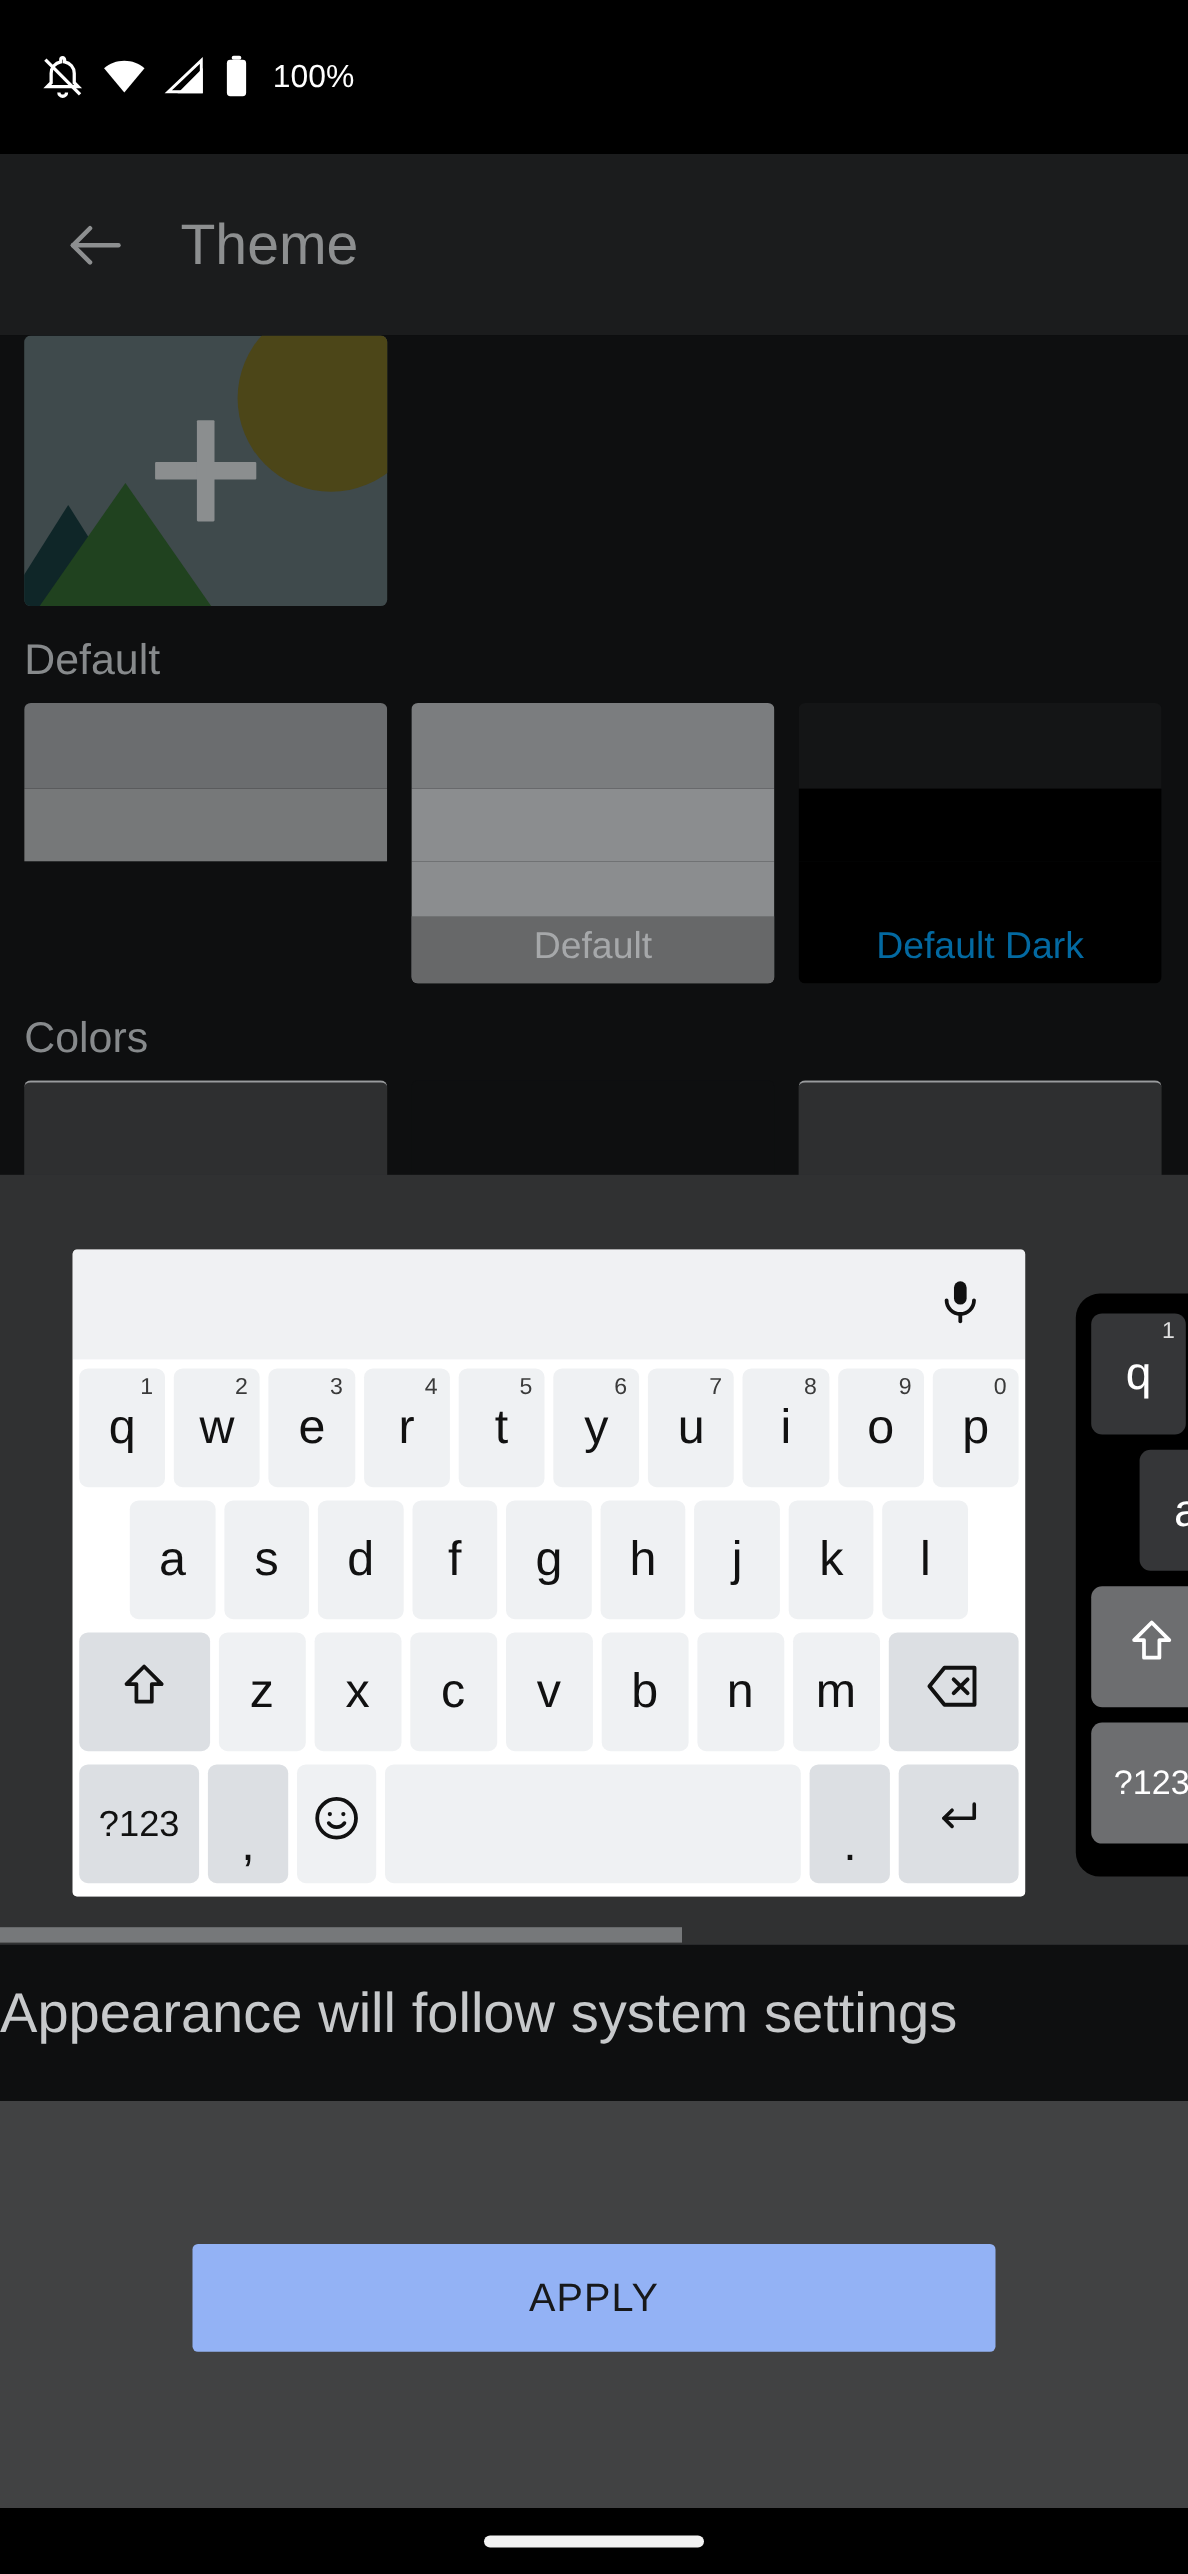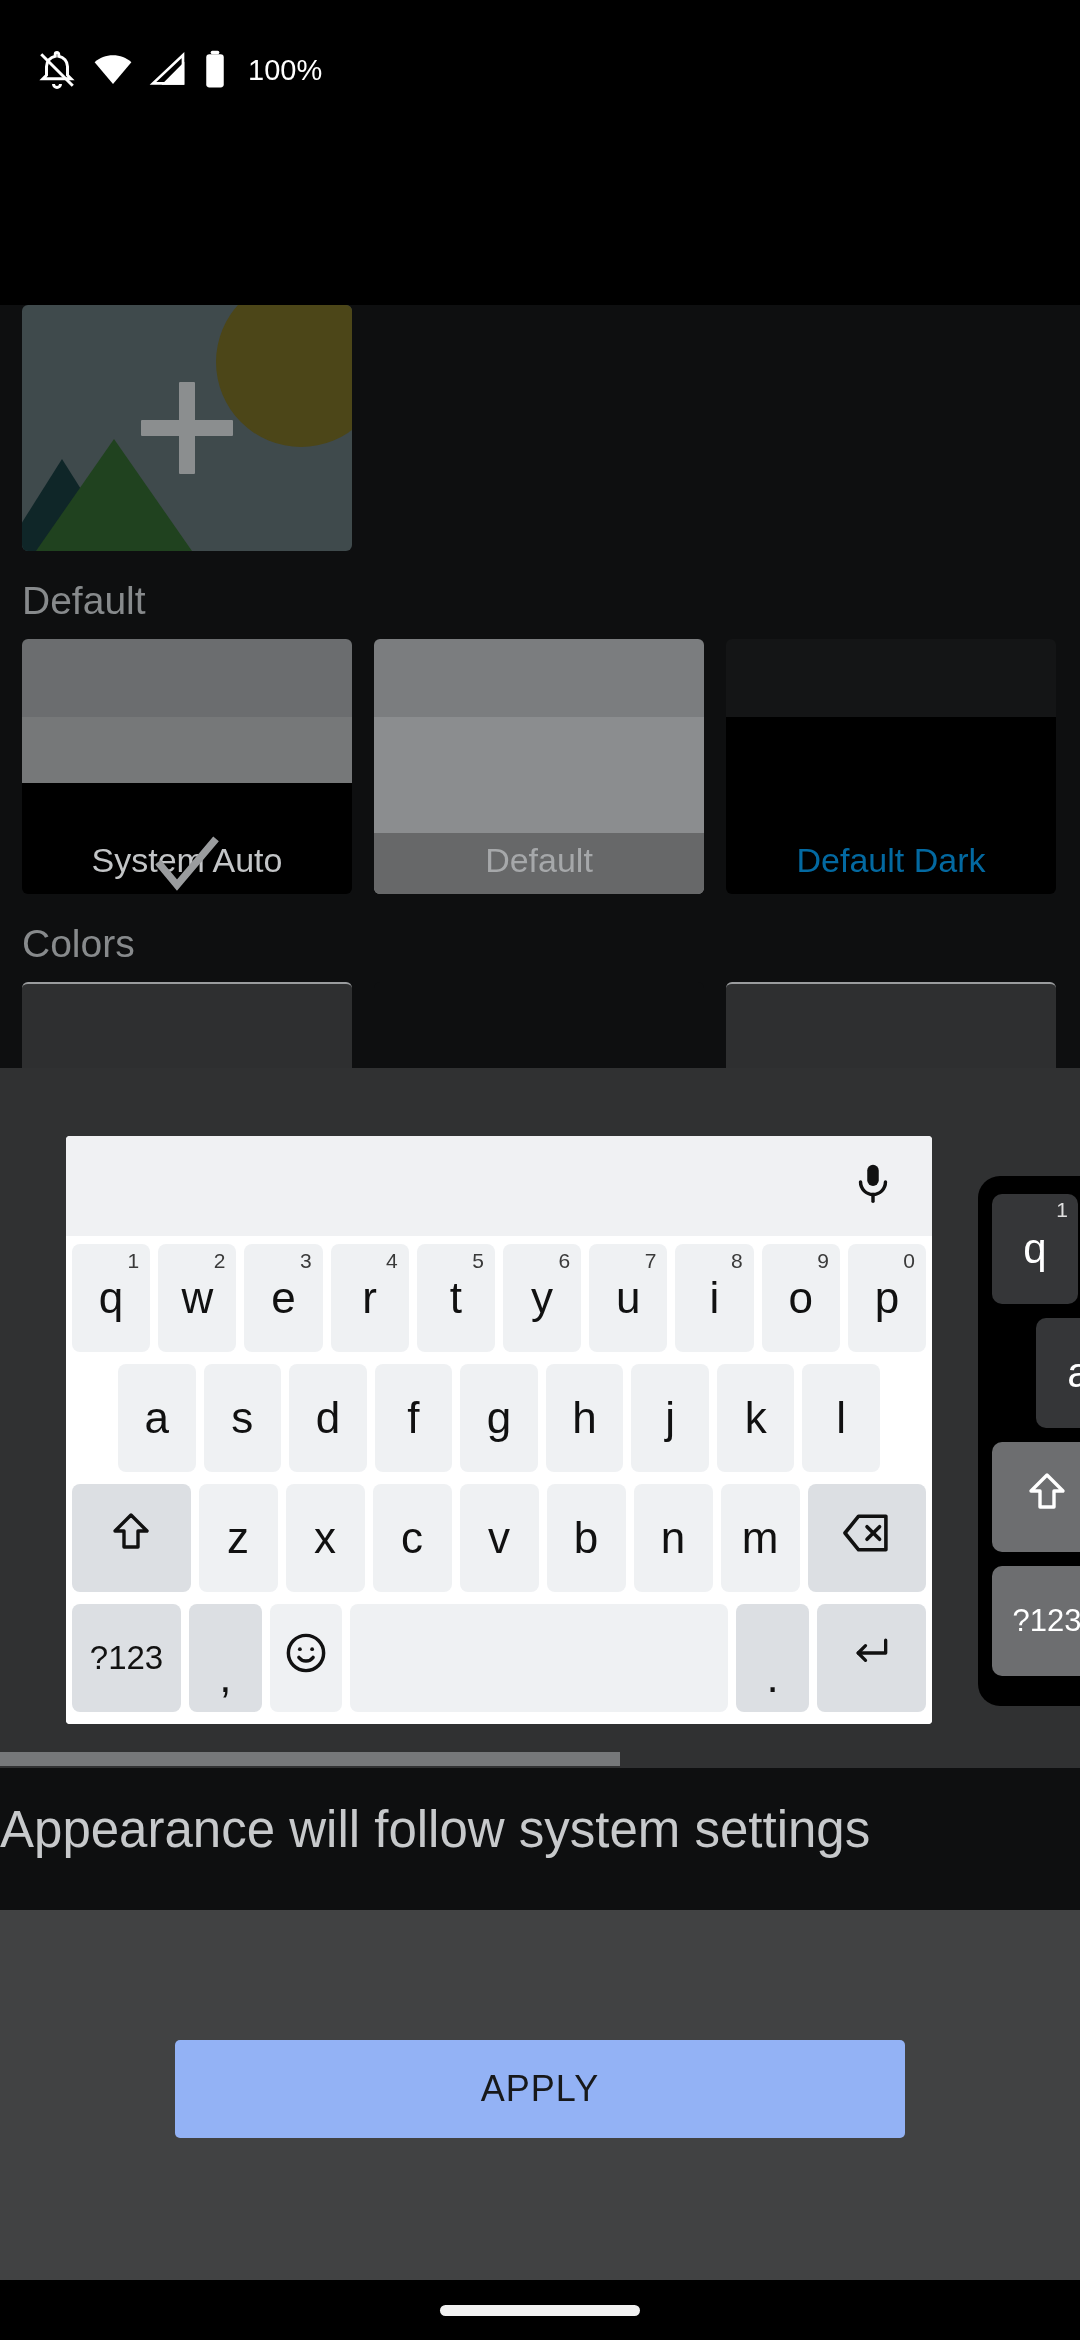--- a/index.html
+++ b/index.html
@@ -203,48 +203,49 @@
       <span>
         <svg class="sb-icon" width="26" height="42" viewBox="0 0 14 24" fill="#fff">
           <rect x="4.5" y="1" width="5" height="2" rx="1"></rect>
           <rect x="2" y="3" width="10" height="19" rx="1.8"></rect>
         </svg>
       </span>
       <span class="sb-pct">100%</span>
     </div>
   </div>
 
+  <div class="appbar">
+    <span>
+      <svg class="back-arrow" viewBox="0 0 24 24" fill="none" stroke="#8d8f90" stroke-width="1.6" stroke-linecap="round" stroke-linejoin="round">
+        <path d="M20 12H4"></path>
+          <path d="M10 18l-6-6 6-6"></path>
+      </svg>
+    </span>
+    <span class="appbar-title">Theme</span>
+  </div>
 
   <div class="content">
 
 
     <div class="mythemes-row">
       <div class="add-theme-card">
         <div class="atc-circle"></div>
         <div class="atc-mtn1"></div>
         <div class="atc-mtn2"></div>
         <div class="atc-plus"></div>
       </div>
     </div>
 
     <div class="section-label">Default</div>
 
     <div class="theme-row">
 
       <div class="theme-card">
         <div class="tc-band-a" style="background:#6b6d6f"></div>
         <div class="tc-band-b" style="background:#767879"></div>
-        <div class="tc-body" style="background:#000">
-          <span class="tc-check">
-            <svg width="96" height="80" viewBox="0 0 24 24" fill="none" stroke="#9a9c9e" stroke-width="2.2" stroke-linecap="square">
-              <path d="M4 12l5 6L20 5"></path>
-            </svg>
-          </span>
-          <div class="tc-label" style="color:#c3c5c7">System Auto</div>
-        </div>
       </div>
 
       <div class="theme-card">
         <div class="tc-band-a" style="background:#7b7d7f"></div>
         <div class="tc-band-b" style="background:#8b8d8f"></div>
         <div class="tc-body" style="background:#8b8d8f">
           <div class="tc-label" style="background:#676869; color:#a6a8aa; padding-top:8px;">Default</div>
         </div>
       </div>
 

